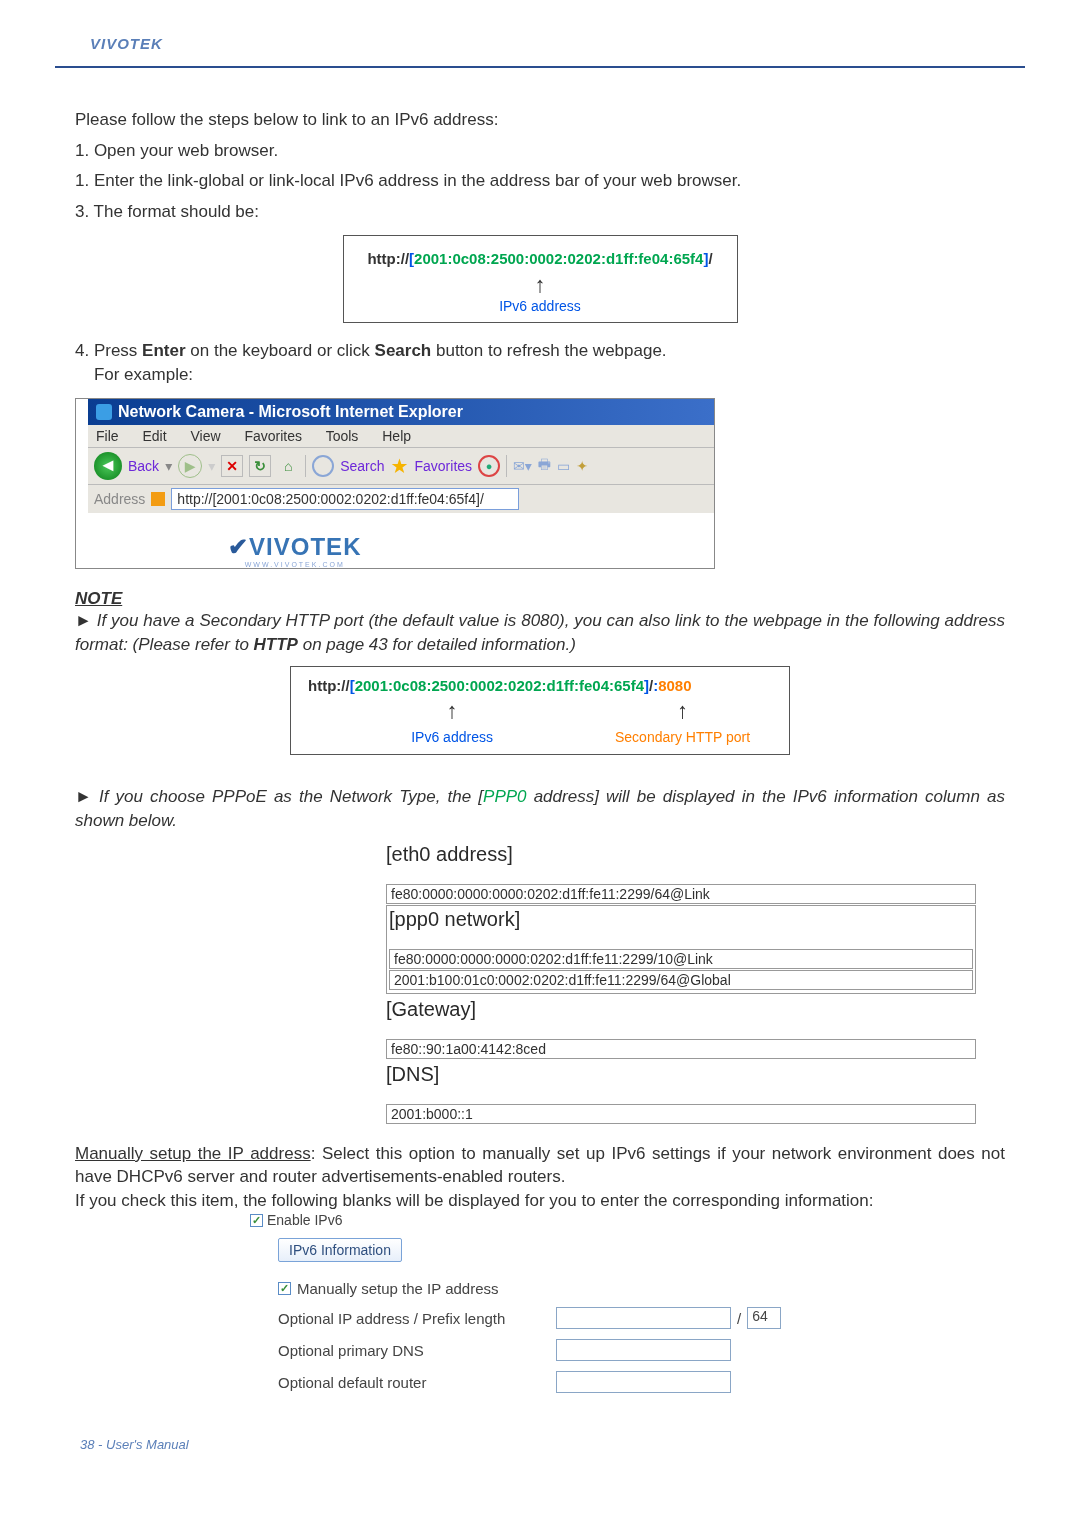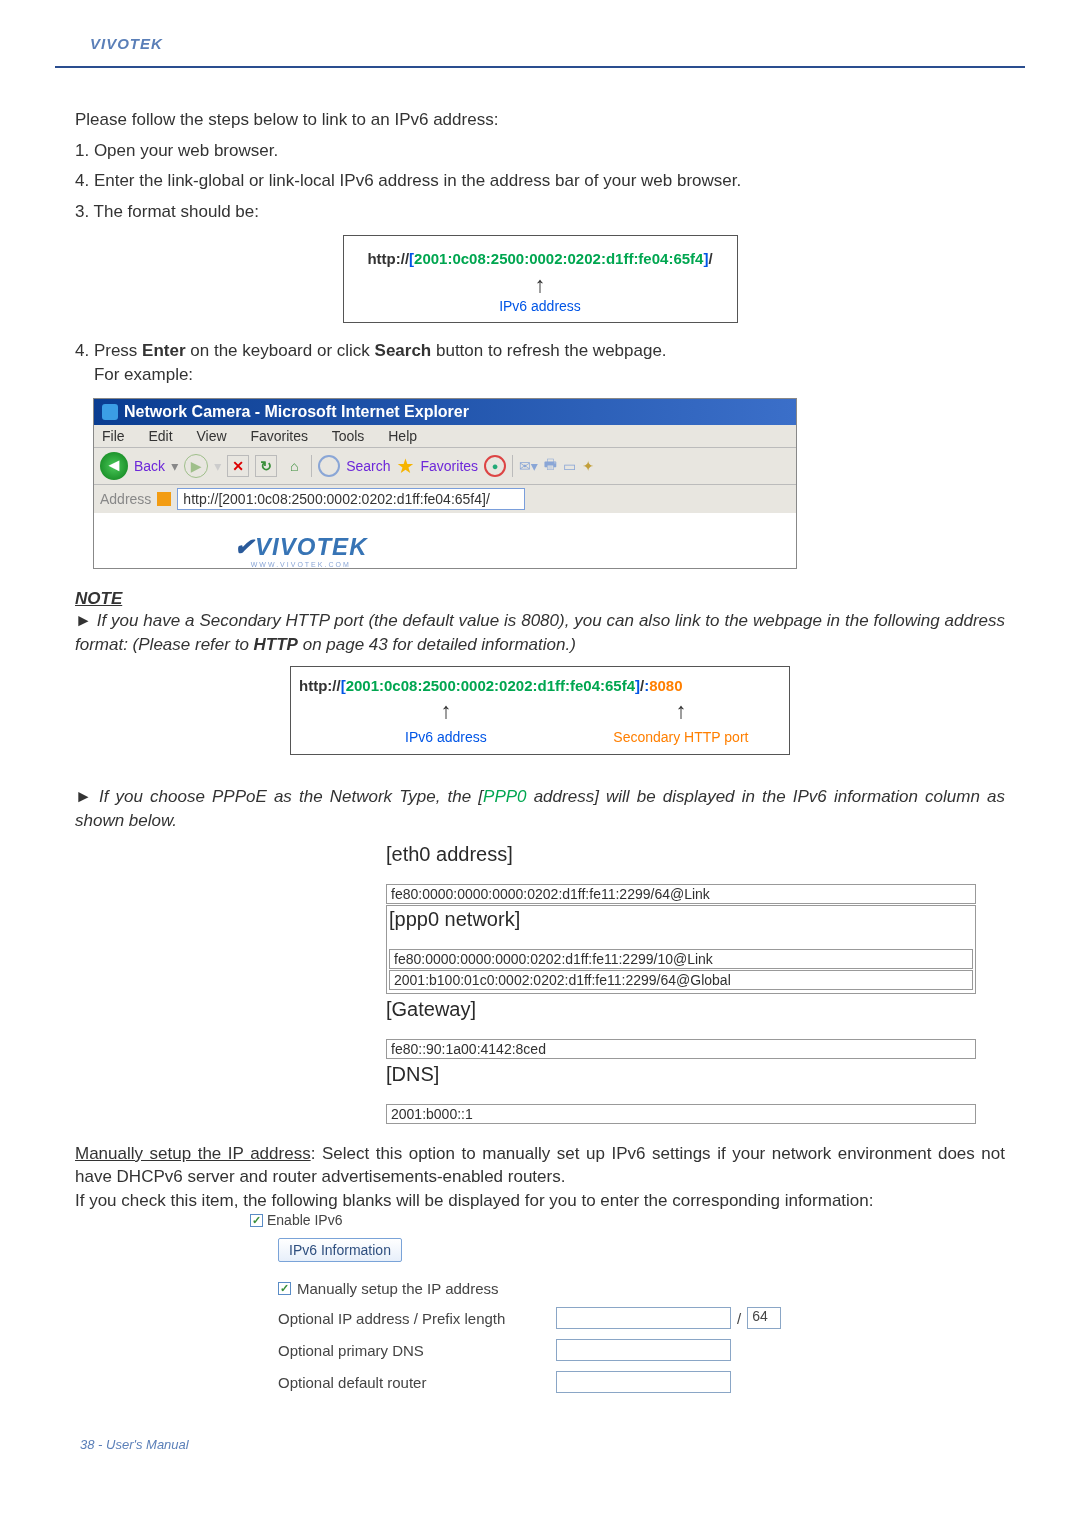--- a/index.html
+++ b/index.html
@@ -31,40 +31,40 @@
       border: 1px solid #555;
       width: 395px;
       margin: 4px auto 0 auto;
       padding: 14px 20px 8px 20px;
       text-align: center;
     }
     .url-box-2 {
       border: 1px solid #555;
       width: 500px;
       margin: 8px auto 0 auto;
-      padding: 10px 20px 8px 8px;
+      padding: 10px 20px 8px 17px;
       text-align: left;
     }
     .url-string { font-weight: bold; font-size: 15px; }
     .url-string .bracket { color: #0055e6; }
     .url-string .ipv6 { color: #00a650; }
     .url-string .port { color: #ff7f00; }
     .arrow-row { margin-top: 4px; }
     .arrow-glyph { font-size: 22px; font-weight: bold; }
     .label-ipv6 { color: #0055e6; font-size: 14px; }
     .label-port { color: #ff7f00; font-size: 14px; }
     .arrow-row-2 { margin-top: 4px; display: flex; }
     .arrow-col { text-align: center; }
     .step4 { margin-top: 16px; font-size: 17px; line-height: 1.45; margin-bottom: 10px; }
 
     
     .ie-window {
       border: 1px solid #888;
-      width: 704px;
-      margin-left: 18px;
+      width: 640px;
+      padding-left: 12px;
     }
     .ie-title {
       background: linear-gradient(to right, #0a3d91, #3b6fc9);
       color: #fff;
       font-weight: bold;
       font-size: 16px;
       padding: 4px 8px;
       display: flex;
       align-items: center;
       gap: 6px;
@@ -142,21 +142,21 @@
       width: 14px; height: 14px; background: #f39c12; display: inline-block;
     }
     .ie-addr-input {
       border: 1px solid #7a9edb;
       background: #fff;
       padding: 2px 5px;
       font-size: 14px;
       flex: 0 0 348px;
     }
     .ie-body { height: 55px; background: #fff; display:flex; align-items:flex-end; justify-content:flex-start; padding-left: 140px; }
-    .vivotek-logo { color: #3774b5; font-weight: bold; font-style: italic; font-size: 24px; letter-spacing: 1px; }
+    .vivotek-logo { color: #3774b5; font-weight: bold; font-size: 24px; letter-spacing: 1px; }
     .logo-sub { font-size: 7px; color: #8aa6d6; letter-spacing: 2px; display:block; text-align:center; }
 
     .note-hdr {
       font-style: italic;
       font-weight: bold;
       text-decoration: underline;
       font-size: 17px;
       margin-top: 20px;
       margin-bottom: 0;
     }
@@ -236,21 +236,21 @@
   </style>
 </head>
 <body>
 
 <div class="header-brand">VIVOTEK</div>
 <div class="header-line"></div>
 
 <div class="content">
   <div class="intro-text">Please follow the steps below to link to an IPv6 address:</div>
   <div class="intro-text">1. Open your web browser.</div>
-  <div class="intro-text">4. Enter the link-global or link-local IPv6 address in the address bar of your web browser.</div>
+  <div class="intro-text">1. Enter the link-global or link-local IPv6 address in the address bar of your web browser.</div>
   <div style="display:flex; align-items:flex-start;">
     <div class="intro-text" style="flex:0 0 200px;">3. The format should be:</div>
   </div>
 
   <div class="url-box">
     <span class="url-string">
       <span>http://</span><span class="bracket">[</span><span class="ipv6">2001:0c08:2500:0002:0202:d1ff:fe04:65f4</span><span class="bracket">]</span><span>/</span>
     </span>
     <div class="arrow-row">
       <span class="arrow-glyph">↑</span>

